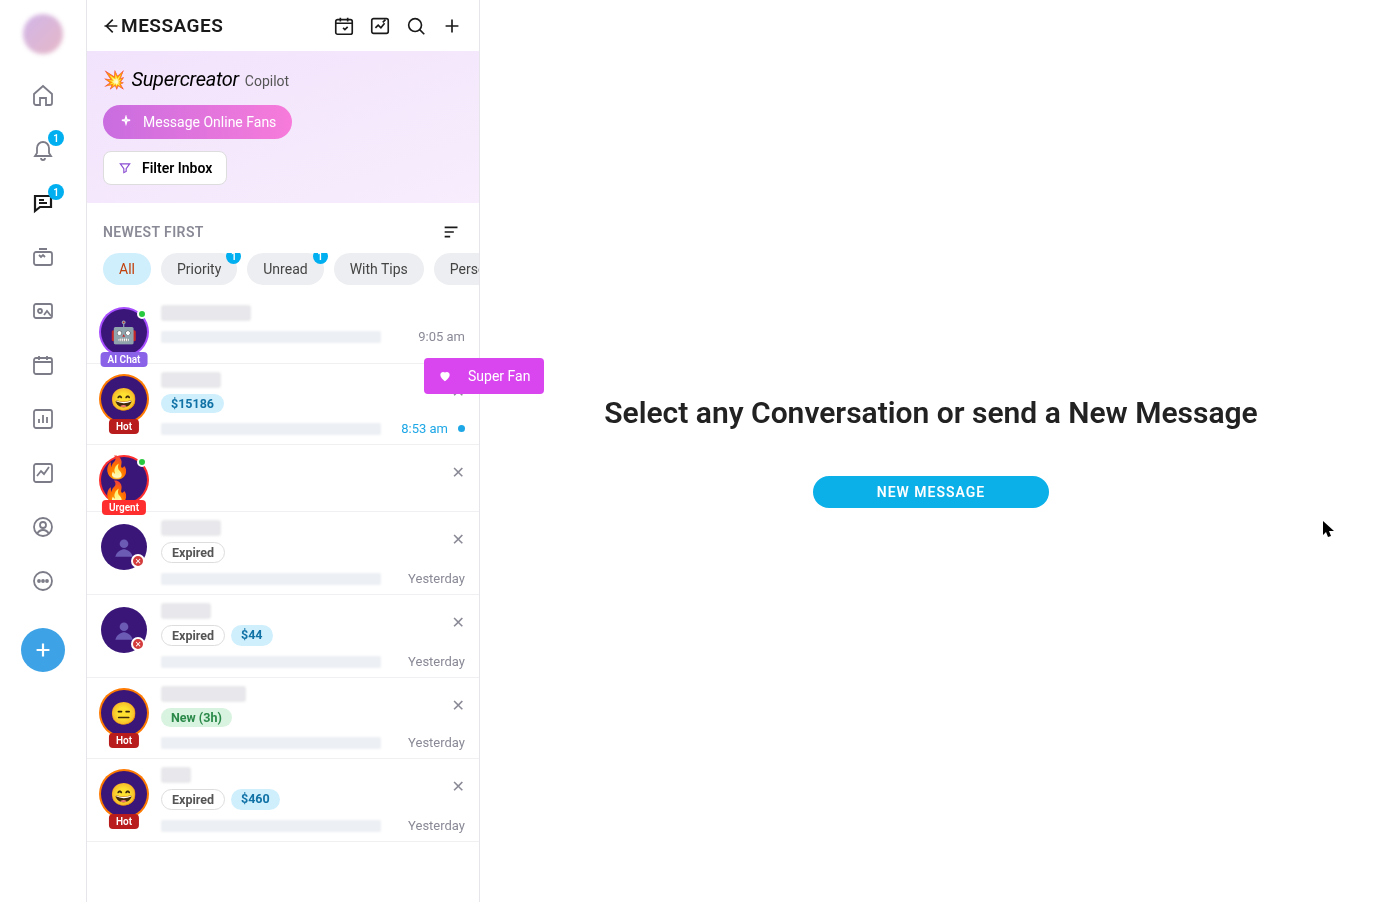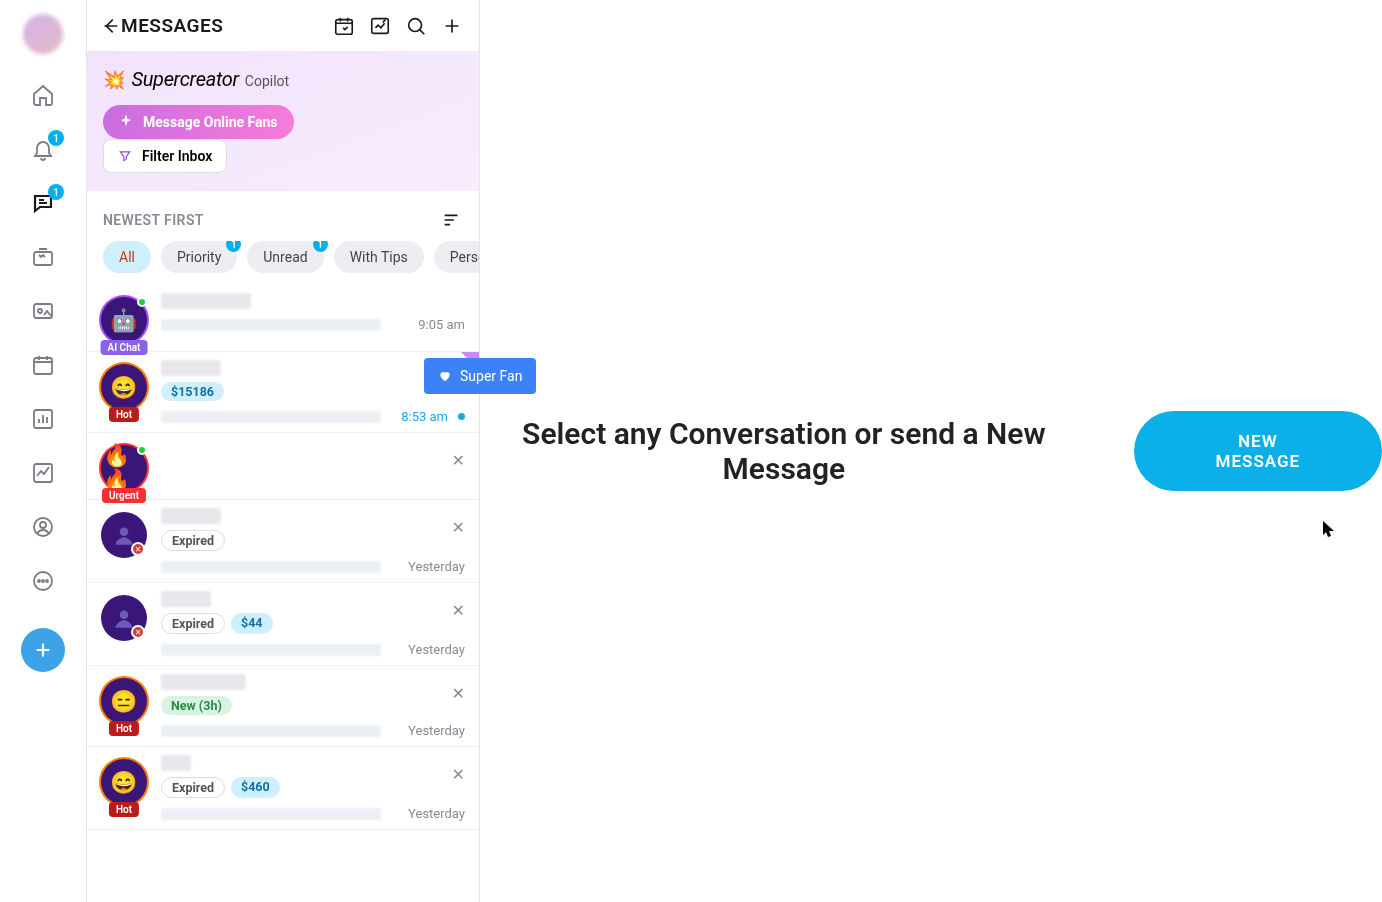--- a/index.html
+++ b/index.html
@@ -20,22 +20,22 @@
 .hicon{width:22px;height:22px;cursor:pointer;display:flex;align-items:center;justify-content:center}
 .hicon svg{width:22px;height:22px;stroke:#1a1a1a;stroke-width:1.8;fill:none}
 .hicon+ .hicon{margin-left:14px}
 .copilot-box{background:linear-gradient(160deg,#f2e3fc,#f7edfd);padding:16px 16px 18px 16px}
 .copilot-brand{display:flex;align-items:baseline;gap:6px;margin-bottom:14px}
 .brand-star{font-size:18px}
 .brand-name{font-weight:400;font-style:italic;font-size:20px;letter-spacing:-.3px}
 .brand-sub{font-size:14px;color:#555}
 .online-row{display:flex;align-items:center;gap:8px;font-size:14px;color:#222;margin-bottom:10px}
 .status-dot{width:8px;height:8px;border-radius:50%;background:#27c93f}
-.msg-online-btn{background:linear-gradient(90deg,#c96de0,#f77bda);color:#fff;border:none;border-radius:20px;padding:9px 16px;font-size:14px;font-weight:700;display:inline-flex;align-items:center;gap:10px;cursor:pointer}
-.filter-btn{background:#fff;border:1px solid #ddd;border-radius:8px;padding:8px 14px;font-size:14px;font-weight:600;display:inline-flex;align-items:center;gap:10px;cursor:pointer}
+.msg-online-btn{background:linear-gradient(90deg,#c96de0,#f77bda);color:#fff;border:none;border-radius:20px;padding:9px 16px;font-size:14px;font-weight:400;display:inline-flex;align-items:center;gap:10px;cursor:pointer}
+.filter-btn{margin-top:12px;background:#fff;border:1px solid #ddd;border-radius:8px;padding:8px 14px;font-size:14px;font-weight:600;display:inline-flex;align-items:center;gap:10px;cursor:pointer}
 .sort-row{display:flex;align-items:center;justify-content:space-between;padding:18px 16px 10px 16px}
 .sort-label{font-size:14px;font-weight:600;letter-spacing:.4px;color:#8a8a97}
 .filter-pills{display:flex;gap:10px;padding:0 0 12px 16px;overflow:hidden}
 .pill{background:#edeef1;border-radius:18px;padding:8px 16px;font-size:14px;color:#444;position:relative;cursor:pointer;white-space:nowrap}
 .pill.active{background:#cfeffd;color:#c2410c}
 .pill .pbadge{position:absolute;top:-4px;right:-4px;background:#00aff0;color:#fff;border-radius:8px;font-size:10px;font-weight:600;min-width:15px;height:15px;display:flex;align-items:center;justify-content:center}
 .conv-list{flex:1;overflow-y:auto}
 .conv{display:flex;padding:8px 14px 8px 14px;border-bottom:1px solid #f0f0f3;position:relative}
 .conv-av{width:46px;height:46px;border-radius:50%;flex-shrink:0;position:relative;margin-top:4px}
 .conv-av-circle{width:46px;height:46px;border-radius:50%;background:#3a1678;display:flex;align-items:center;justify-content:center;font-size:22px;border:2px solid transparent}
@@ -53,26 +53,26 @@
 .chip-money{background:#cfeffd;color:#1172a6}
 .chip-expired{background:#fff;border:1px solid #ddd;color:#555}
 .chip-new{background:#d8f3df;color:#2b8a4a}
 .conv-line2{display:flex;align-items:center;gap:6px;margin-top:8px}
 .msg-blur{height:12px;background:#eceff3;border-radius:2px;filter:blur(1px);flex:1;max-width:220px}
 .conv-time{font-size:13px;color:#8a8a97;margin-left:auto;white-space:nowrap}
 .conv-time.blue{color:#1ea7e6}
 .conv-close{position:absolute;top:18px;right:14px;color:#8a8a97;cursor:pointer}
 .unread-dot{width:7px;height:7px;border-radius:50%;background:#1ea7e6;margin-left:4px}
 .bell-off{width:15px;height:15px;margin-left:4px}
-.superfan-tooltip{position:absolute;left:424px;top:358px;background:#3b82f6;color:#fff;padding:10px 14px;border-radius:4px;display:flex;align-items:center;gap:8px;font-size:14px;z-index:50}
+.superfan-tooltip{position:absolute;left:424px;top:358px;background:#d946ef;color:#fff;padding:10px 14px;border-radius:4px;display:flex;align-items:center;gap:16px;font-size:14px;z-index:50}
 .online-ind{width:10px;height:10px;border-radius:50%;background:#27c93f;border:2px solid #fff;position:absolute;top:0;right:0}
 .tri-corner{position:absolute;top:0;right:0;width:0;height:0;border-top:18px solid #d087f4;border-left:18px solid transparent}
-.main-area{flex:1;display:flex;flex-direction:row;align-items:center;justify-content:center;gap:46px;position:relative}
+.main-area{flex:1;display:flex;flex-direction:column;align-items:center;justify-content:center;gap:46px;position:relative}
 .main-title{font-size:30px;font-weight:600;color:#222;text-align:center}
-.new-msg-btn{background:#0cb0e9;color:#fff;border:none;border-radius:40px;padding:20px 64px;font-size:17px;font-weight:600;letter-spacing:1px;cursor:pointer}
+.new-msg-btn{background:#0cb0e9;color:#fff;border:none;border-radius:40px;padding:8px 64px;font-size:14px;font-weight:600;letter-spacing:1px;cursor:pointer}
 .cursor-arrow{position:absolute;width:14px;height:18px;left:842px;top:520px;pointer-events:none}
 .silhouette{background:#3a1678;display:flex;align-items:center;justify-content:center}
 .sil-badge{position:absolute;bottom:2px;right:2px;width:14px;height:14px;border-radius:50%;background:#d43b3b;border:2px solid #fff;display:flex;align-items:center;justify-content:center;color:#fff;font-size:8px}
 </style>
 </head>
 <body>
 
 <div class="left-rail">
   <div class="rail-avatar"></div>
   <div class="rail-icon">

